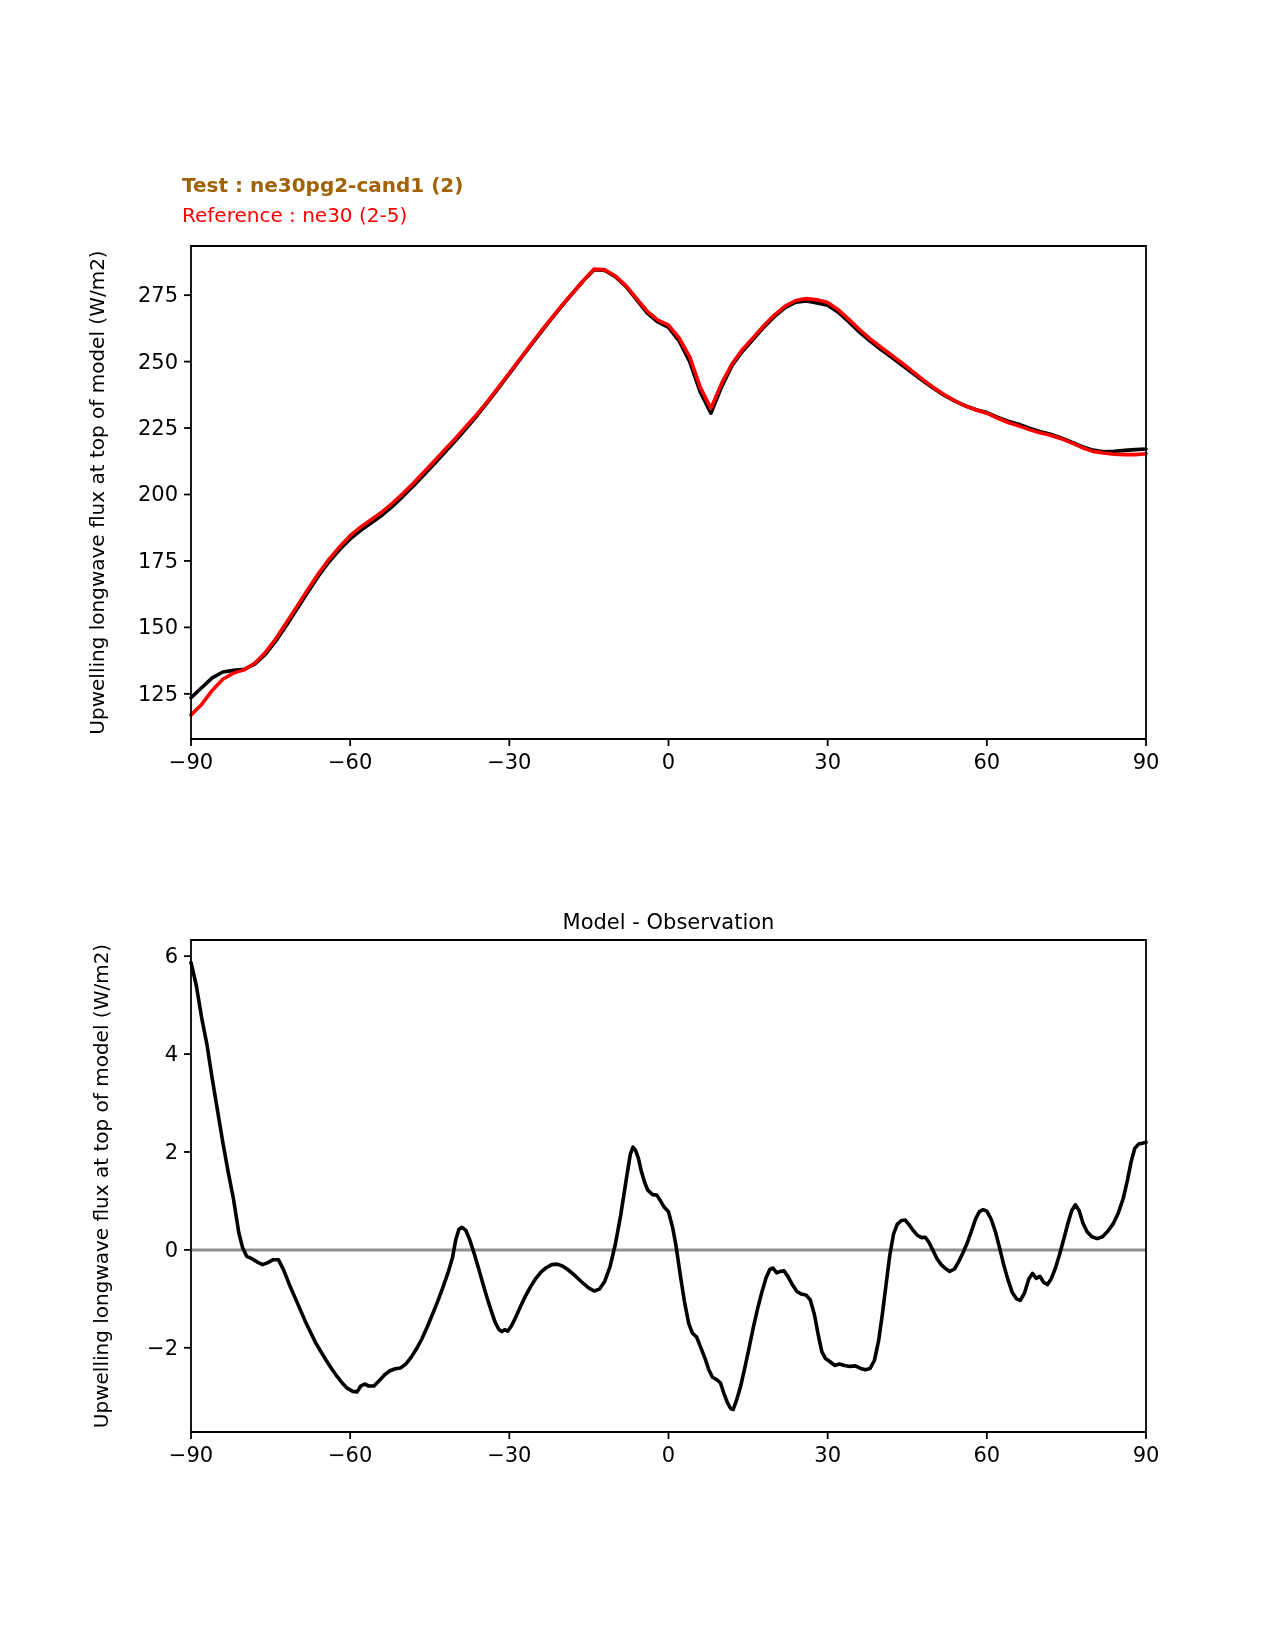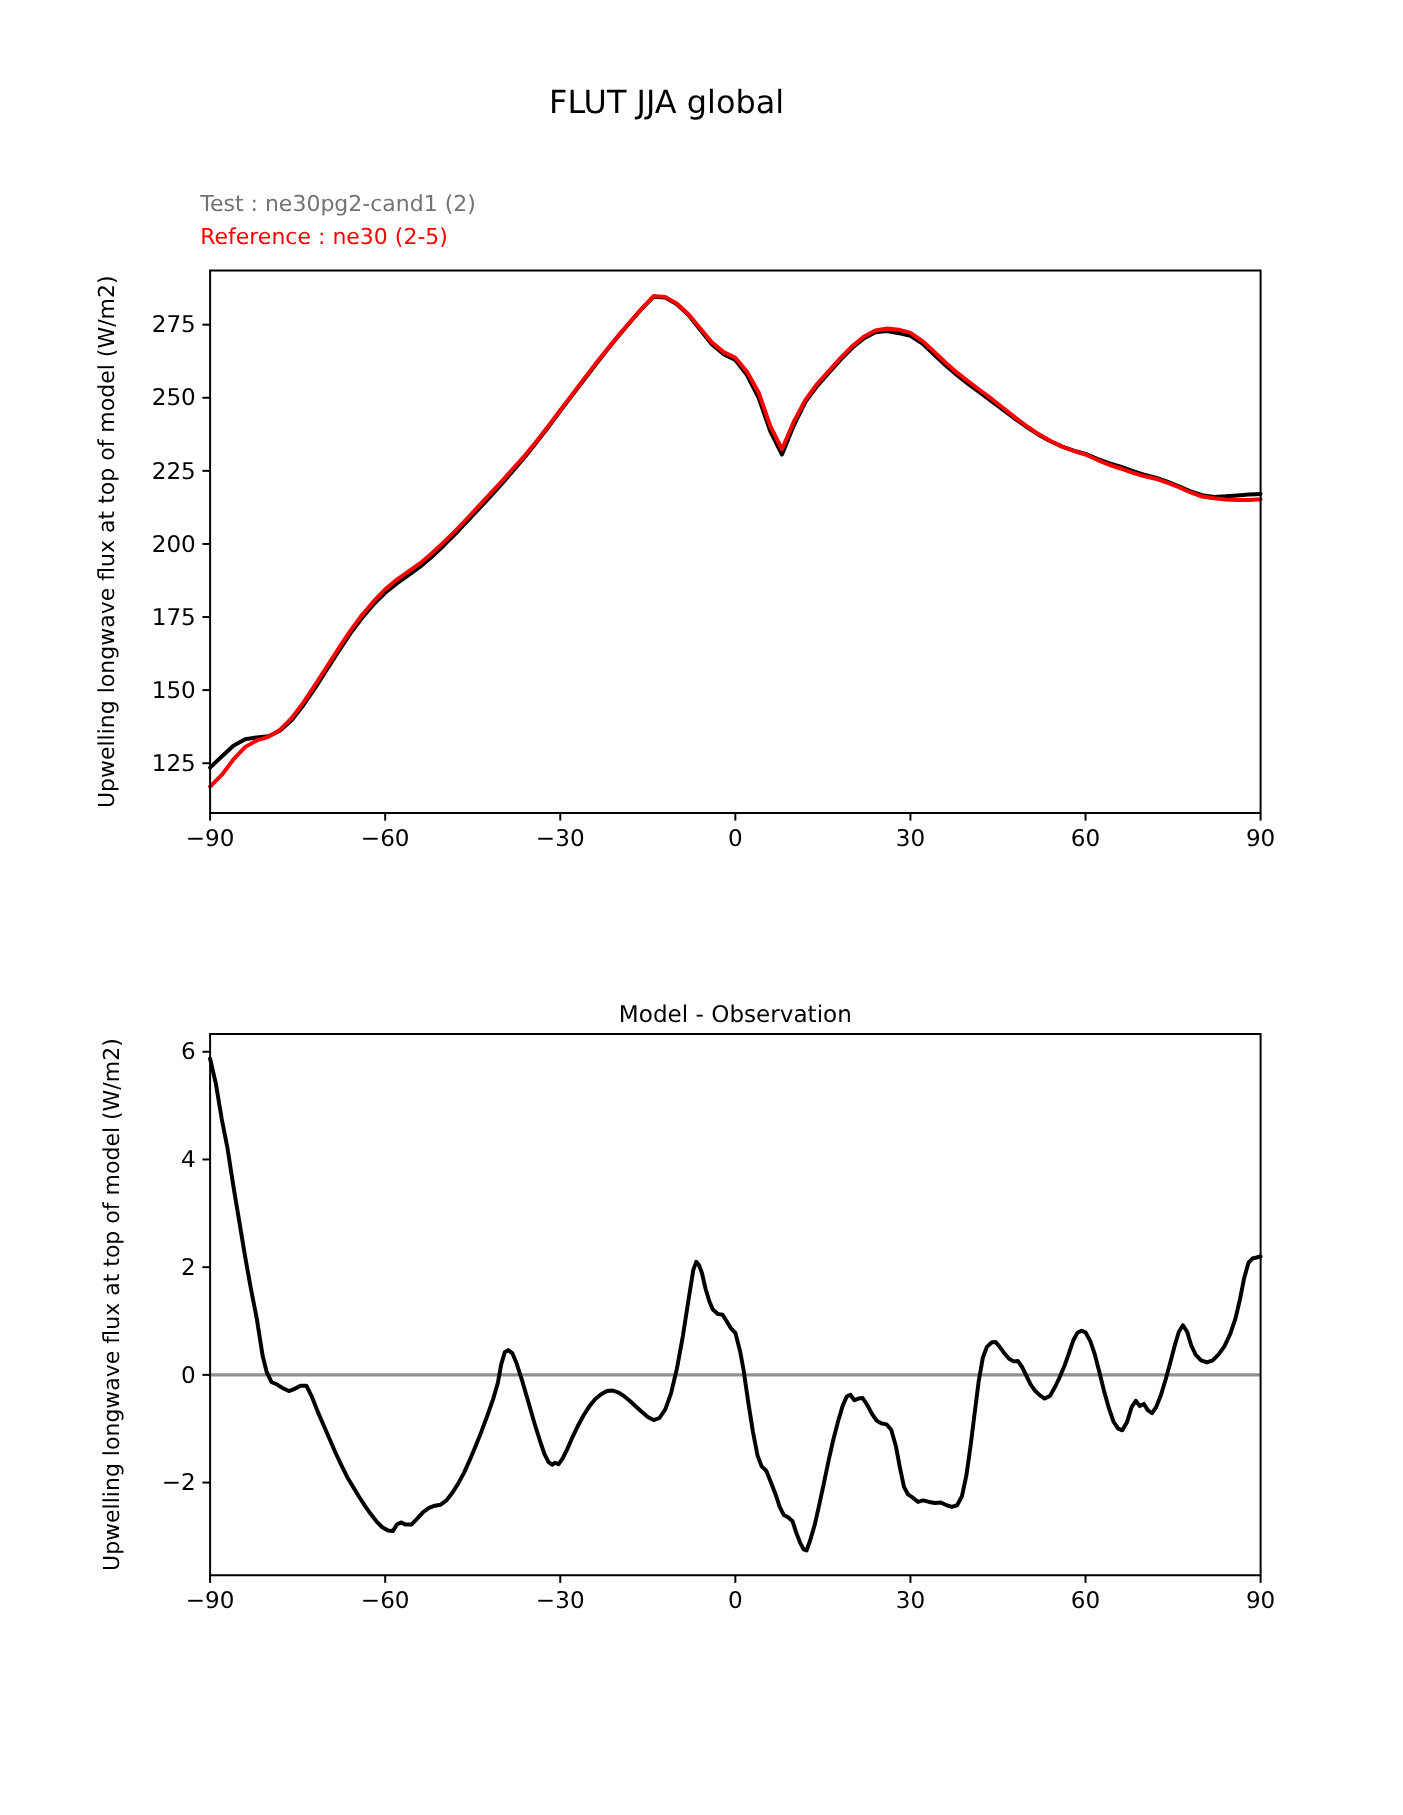--- a/index.html
+++ b/index.html
@@ -45,24 +45,23 @@
   svg text {
     font-family: "DejaVu Sans", sans-serif;
     fill: #000000;
   }
 </style>
 </head>
 <body>
 
 <div class="figure">
 
-  <div class="fig-title">FLUT JJA global</div>
 
   <div class="legend">
-    <div style="color: #737373;">Test : ne30pg2-cand1 (2)</div>
+    <div style="color: #a16207; font-weight: bold;">Test : ne30pg2-cand1 (2)</div>
     <div style="color: rgb(255, 0, 0);">Reference : ne30 (2-5)</div>
   </div>
 
   <svg id="top-chart" class="chart" viewBox="0 230 1275 560">
       <path d="M191.0 697.8L201.6 687.7L212.2 677.9L222.8 672.0L233.4 670.4L244.1 669.4L254.7 664.1L265.3 654.5L275.9 640.9L286.5 625.3L297.1 608.8L307.7 592.3L318.3 576.3L328.9 562.0L339.6 549.5L350.2 538.9L360.8 530.4L371.4 522.9L382.0 515.2L392.6 506.2L403.2 496.1L413.8 485.5L424.4 474.3L435.1 462.9L445.7 451.4L456.3 439.7L466.9 427.5L477.5 415.0L488.1 401.7L498.7 387.9L509.3 373.8L519.9 359.7L530.6 345.7L541.2 331.8L551.8 318.3L562.4 305.3L573.0 292.8L583.6 280.5L594.2 269.7L604.8 270.5L615.4 276.6L626.1 286.7L636.7 300.0L647.3 313.2L657.9 322.0L668.5 327.3L679.1 340.9L689.7 361.6L700.3 392.2L710.9 413.2L721.6 386.9L732.2 365.3L742.8 351.0L753.4 339.0L764.0 327.1L774.6 316.4L785.2 307.7L795.8 302.1L806.4 301.0L817.1 302.9L827.7 305.3L838.3 312.2L848.9 322.0L859.5 332.1L870.1 341.1L880.7 349.4L891.3 357.1L901.9 365.1L912.6 373.0L923.2 381.0L933.8 388.5L944.4 395.4L955.0 401.2L965.6 406.0L976.2 409.7L986.8 412.6L997.4 417.2L1008.1 421.1L1018.7 424.3L1029.3 428.1L1039.9 431.5L1050.5 434.2L1061.1 437.9L1071.7 442.1L1082.3 446.7L1092.9 450.1L1103.6 451.7L1114.2 451.2L1124.8 450.4L1135.4 449.6L1146.0 449.0" fill="none" stroke="#000000" stroke-width="3.6" stroke-linejoin="round" stroke-linecap="round"></path>
       <path d="M191.0 715.1L201.6 704.5L212.2 690.4L222.8 679.2L233.4 673.1L244.1 669.9L254.7 663.3L265.3 652.6L275.9 638.5L286.5 622.6L297.1 606.1L307.7 589.6L318.3 573.7L328.9 559.3L339.6 546.8L350.2 535.7L360.8 526.9L371.4 519.5L382.0 512.0L392.6 503.0L403.2 493.2L413.8 482.8L424.4 471.6L435.1 460.2L445.7 448.8L456.3 437.4L466.9 425.4L477.5 413.7L488.1 400.7L498.7 386.9L509.3 373.0L519.9 359.0L530.6 344.9L541.2 331.0L551.8 317.8L562.4 304.7L573.0 292.5L583.6 280.3L594.2 269.1L604.8 269.9L615.4 276.0L626.1 285.9L636.7 298.6L647.3 311.4L657.9 320.1L668.5 325.2L679.1 338.0L689.7 356.8L700.3 387.4L710.9 408.4L721.6 383.4L732.2 363.5L742.8 349.1L753.4 337.4L764.0 325.5L774.6 314.8L785.2 306.1L795.8 300.5L806.4 298.6L817.1 299.7L827.7 302.6L838.3 309.8L848.9 319.4L859.5 329.5L870.1 338.8L880.7 347.0L891.3 355.0L901.9 362.9L912.6 371.4L923.2 379.9L933.8 387.7L944.4 394.8L955.0 400.9L965.6 406.0L976.2 410.0L986.8 413.2L997.4 418.0L1008.1 422.5L1018.7 425.9L1029.3 429.6L1039.9 432.8L1050.5 435.2L1061.1 438.7L1071.7 442.9L1082.3 447.7L1092.9 451.4L1103.6 453.0L1114.2 454.1L1124.8 454.6L1135.4 454.6L1146.0 453.8" fill="none" stroke="#ff0000" stroke-width="3.6" stroke-linejoin="round" stroke-linecap="round"></path>
       <path d="M191 246H1146V739H191Z" fill="none" stroke="#000000" stroke-width="1.8"></path>
       <line x1="191" y1="739" x2="191" y2="746" stroke="#000000" stroke-width="1.8"></line>
       <text x="191" y="769" text-anchor="middle" font-size="21">−90</text>
       <line x1="350.16666666666663" y1="739" x2="350.16666666666663" y2="746" stroke="#000000" stroke-width="1.8"></line>

